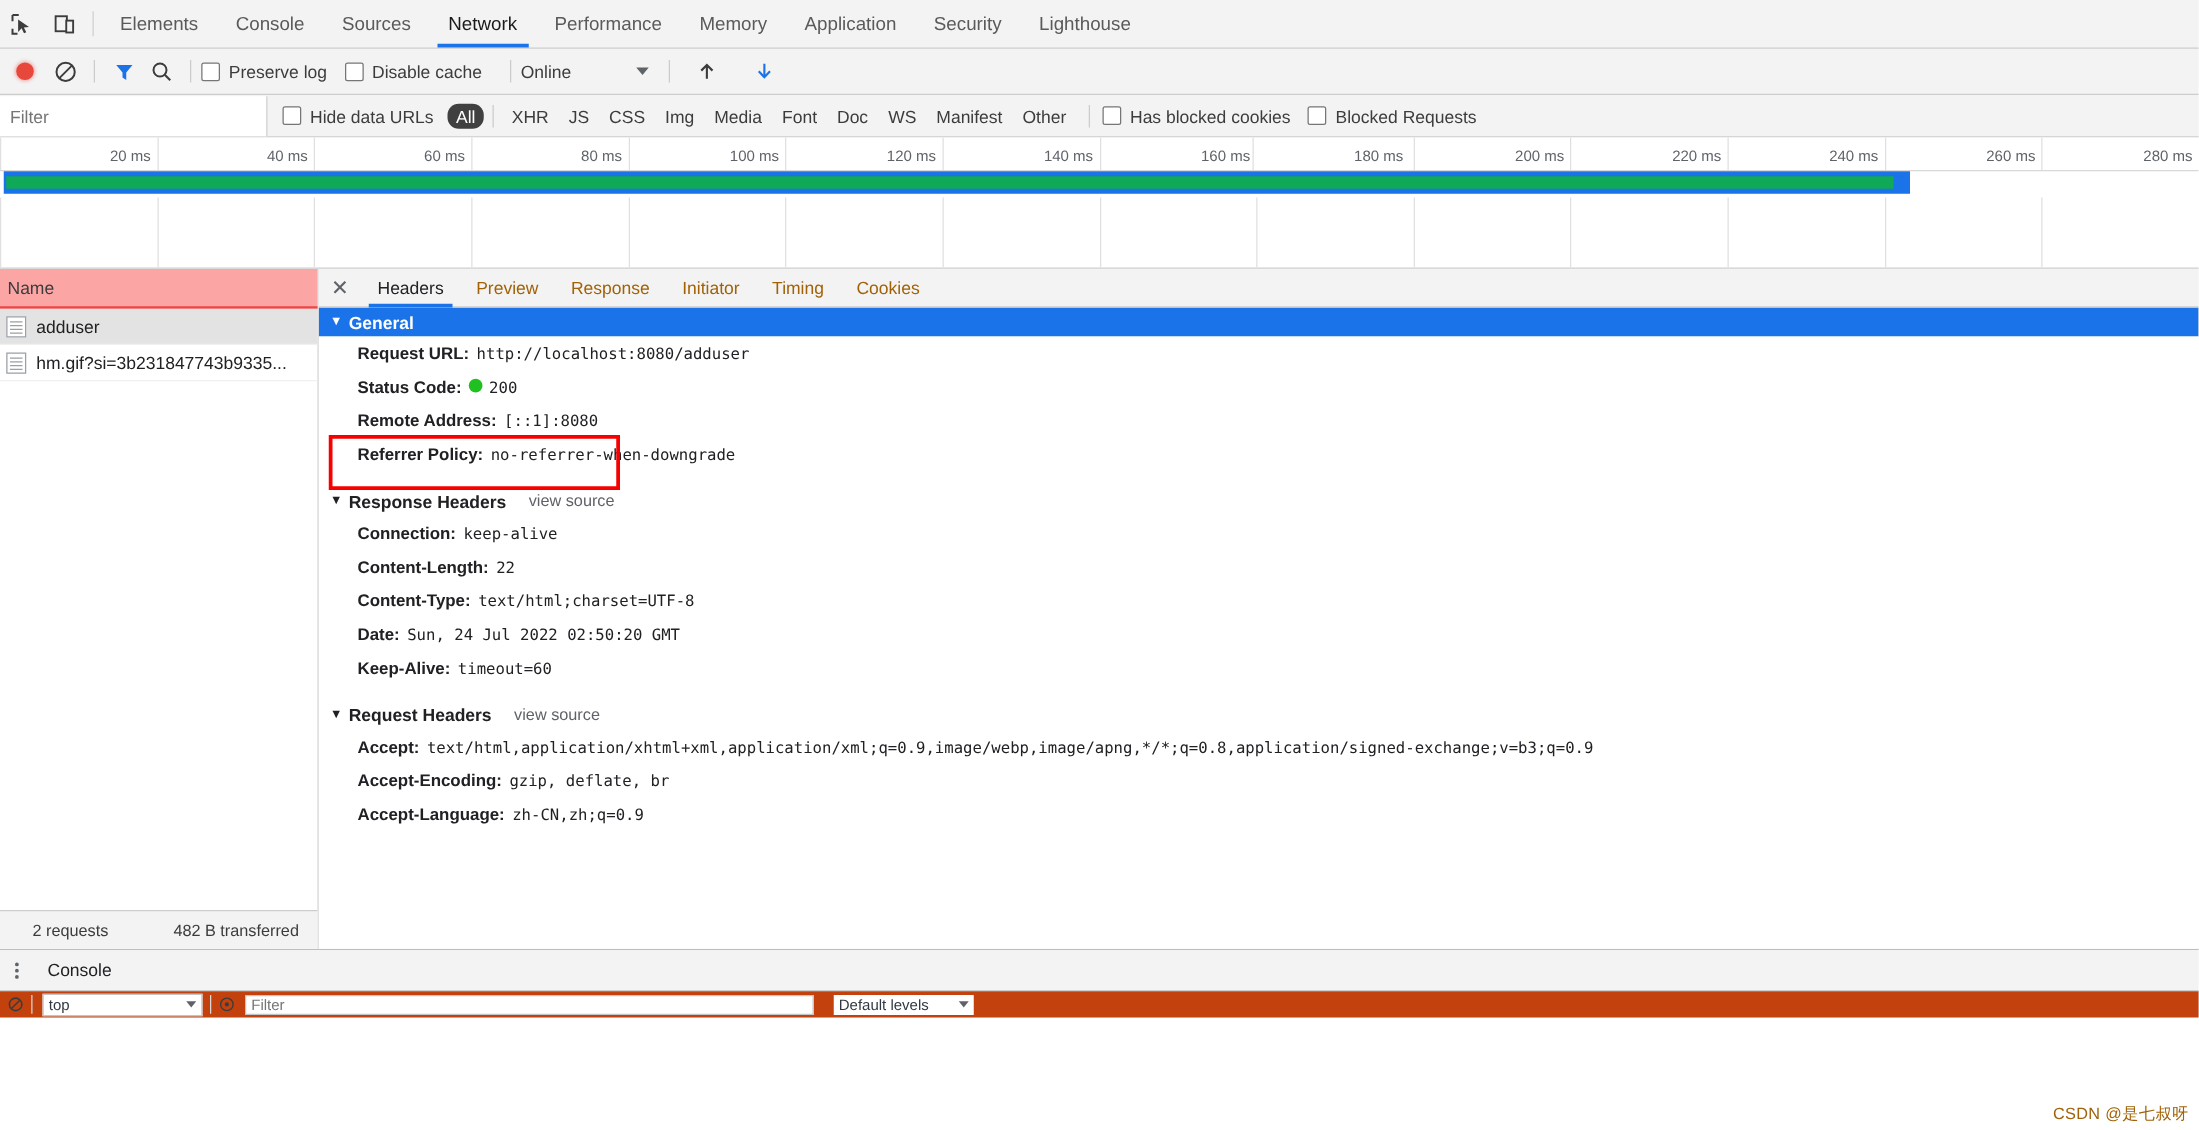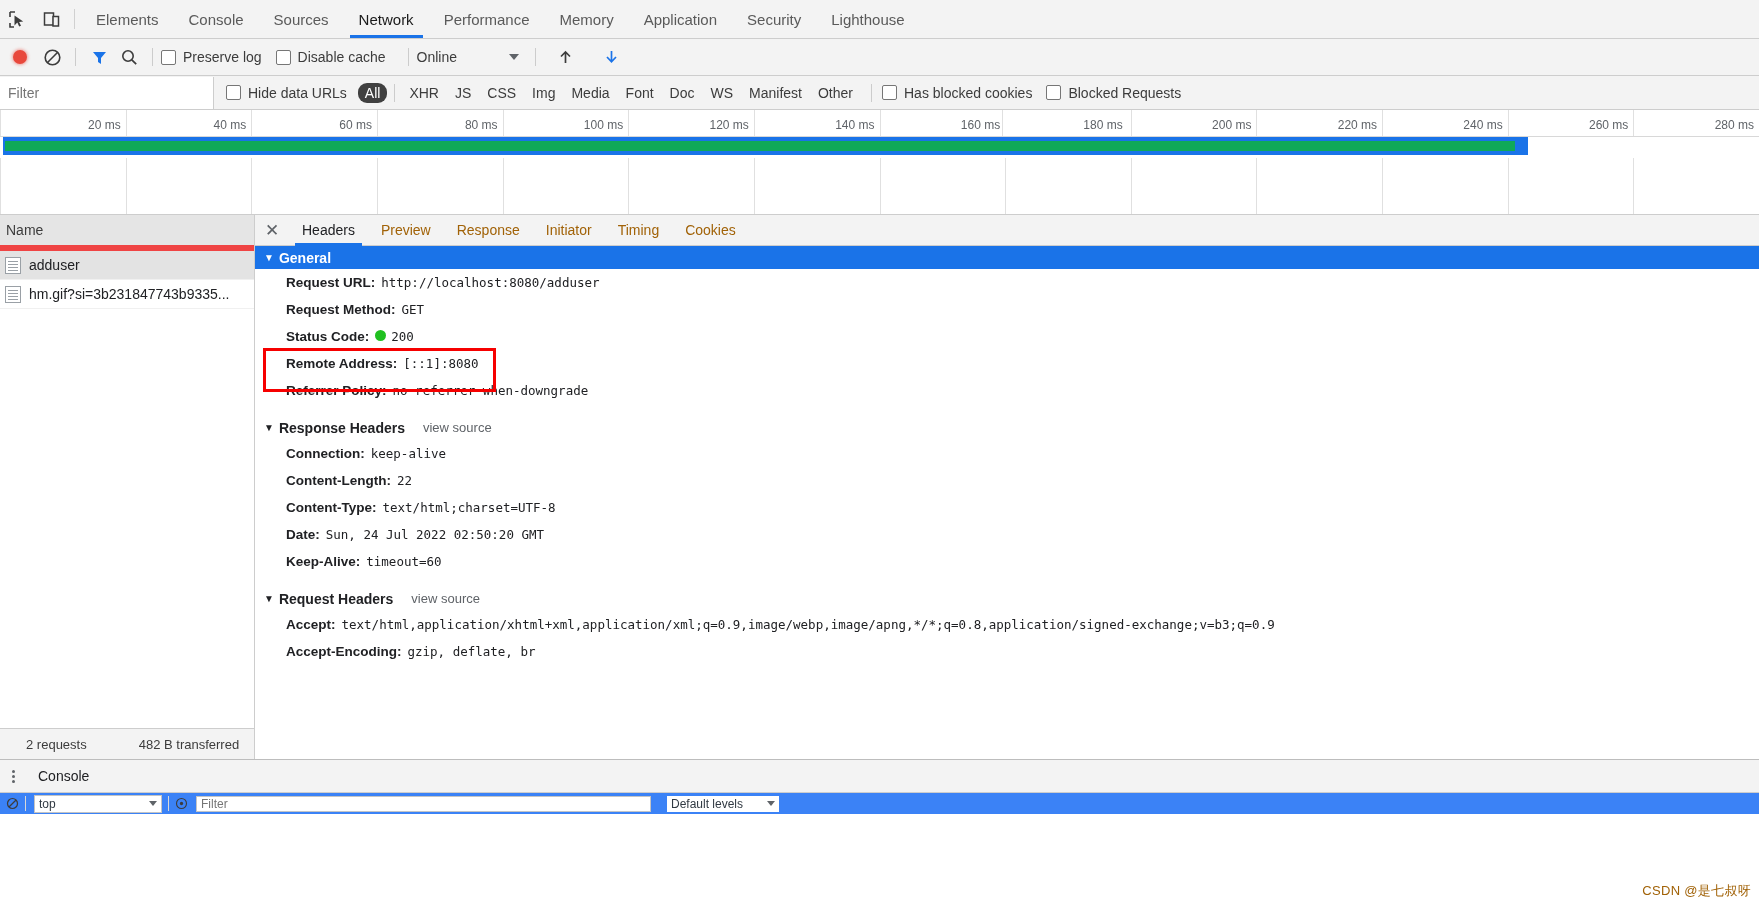--- a/index.html
+++ b/index.html
@@ -85,21 +85,21 @@
   #grid{position:absolute;left:0;right:0;top:48px;bottom:0;}
   .gcol{position:absolute;top:0;bottom:0;border-left:1px solid #e0e0e0;}
 
   
   #main{display:flex;height:544px;}
   #reqpanel{
     width:255px;background:#fff;border-right:1px solid #cdcdcd;
     display:flex;flex-direction:column;box-sizing:border-box;
   }
   #reqhead{
-    height:30px;background:#e5e5e5;border-bottom:6px solid #ef4444;
+    height:30px;background:#fca5a5;border-bottom:2px solid #ef4444;
     display:flex;align-items:center;padding-left:6px;font-size:14px;color:#3c3c3c;
   }
   .reqrow{
     height:28px;display:flex;align-items:center;padding-left:5px;font-size:14px;
     color:#202124;border-bottom:1px solid #f0f0f0;cursor:pointer;overflow:hidden;
   }
   .reqrow.sel{background:#e3e3e3;}
   .doc-ico{
     width:16px;height:17px;border:1px solid #9aa0a6;background:#fff;margin-right:8px;
     flex:none;position:relative;box-sizing:border-box;
@@ -169,21 +169,21 @@
     display:flex;flex-direction:column;
   }
   #drawer-tabs{height:32px;display:flex;align-items:center;border-bottom:1px solid #cdcdcd;}
   .kebab{
     width:26px;display:flex;flex-direction:column;align-items:center;justify-content:center;
     gap:2px;cursor:pointer;
   }
   .kebab i{width:3px;height:3px;background:#5f6368;border-radius:50%;display:block;}
   .dtab2{padding:0 12px;font-size:14px;color:#202124;display:flex;align-items:center;height:100%;cursor:pointer;}
   #console-bar{
-    height:21px;display:flex;align-items:center;background:#3b82f6;
+    height:21px;display:flex;align-items:center;background:#c2410c;
     font-size:12.5px;color:#3c3c3c;overflow:hidden;
   }
   .cb-cell{display:flex;align-items:center;height:100%;padding:0 6px;}
   .cb-sep{width:1px;height:15px;background:#d8d8d8;}
   .cb-select{
     border:1px solid #c4c4c4;background:#fff;height:16px;min-width:118px;
     display:flex;align-items:center;justify-content:space-between;padding:0 4px;
     font-size:12px;color:#303942;cursor:pointer;
   }
   .mini-caret{
@@ -451,24 +451,20 @@
 
       <div class="sec-head">
         <span class="tri">▼</span>
         <span>General</span>
       </div>
       <div class="hrow">
         <span class="hkey">Request URL:</span>
         <span class="hval">http://localhost:8080/adduser</span>
       </div>
       <div class="hrow">
-        <span class="hkey">Request Method:</span>
-        <span class="hval">GET</span>
-      </div>
-      <div class="hrow">
         <span class="hkey">Status Code:</span>
         <span class="status-dot"></span>
         <span class="hval">200</span>
       </div>
       <div class="hrow">
         <span class="hkey">Remote Address:</span>
         <span class="hval">[::1]:8080</span>
       </div>
       <div class="hrow">
         <span class="hkey">Referrer Policy:</span>
@@ -506,20 +502,24 @@
         <span>Request Headers</span>
         <span class="view-src">view source</span>
       </div>
       <div class="hrow">
         <span class="hkey">Accept:</span>
         <span class="hval">text/html,application/xhtml+xml,application/xml;q=0.9,image/webp,image/apng,*/*;q=0.8,application/signed-exchange;v=b3;q=0.9</span>
       </div>
       <div class="hrow">
         <span class="hkey">Accept-Encoding:</span>
         <span class="hval">gzip, deflate, br</span>
+      </div>
+      <div class="hrow">
+        <span class="hkey">Accept-Language:</span>
+        <span class="hval">zh-CN,zh;q=0.9</span>
       </div>
 
       <div id="redbox"></div>
     </div>
   </div>
 </div>
 
 <div id="drawer">
   <div id="drawer-tabs">
     <div class="kebab">

